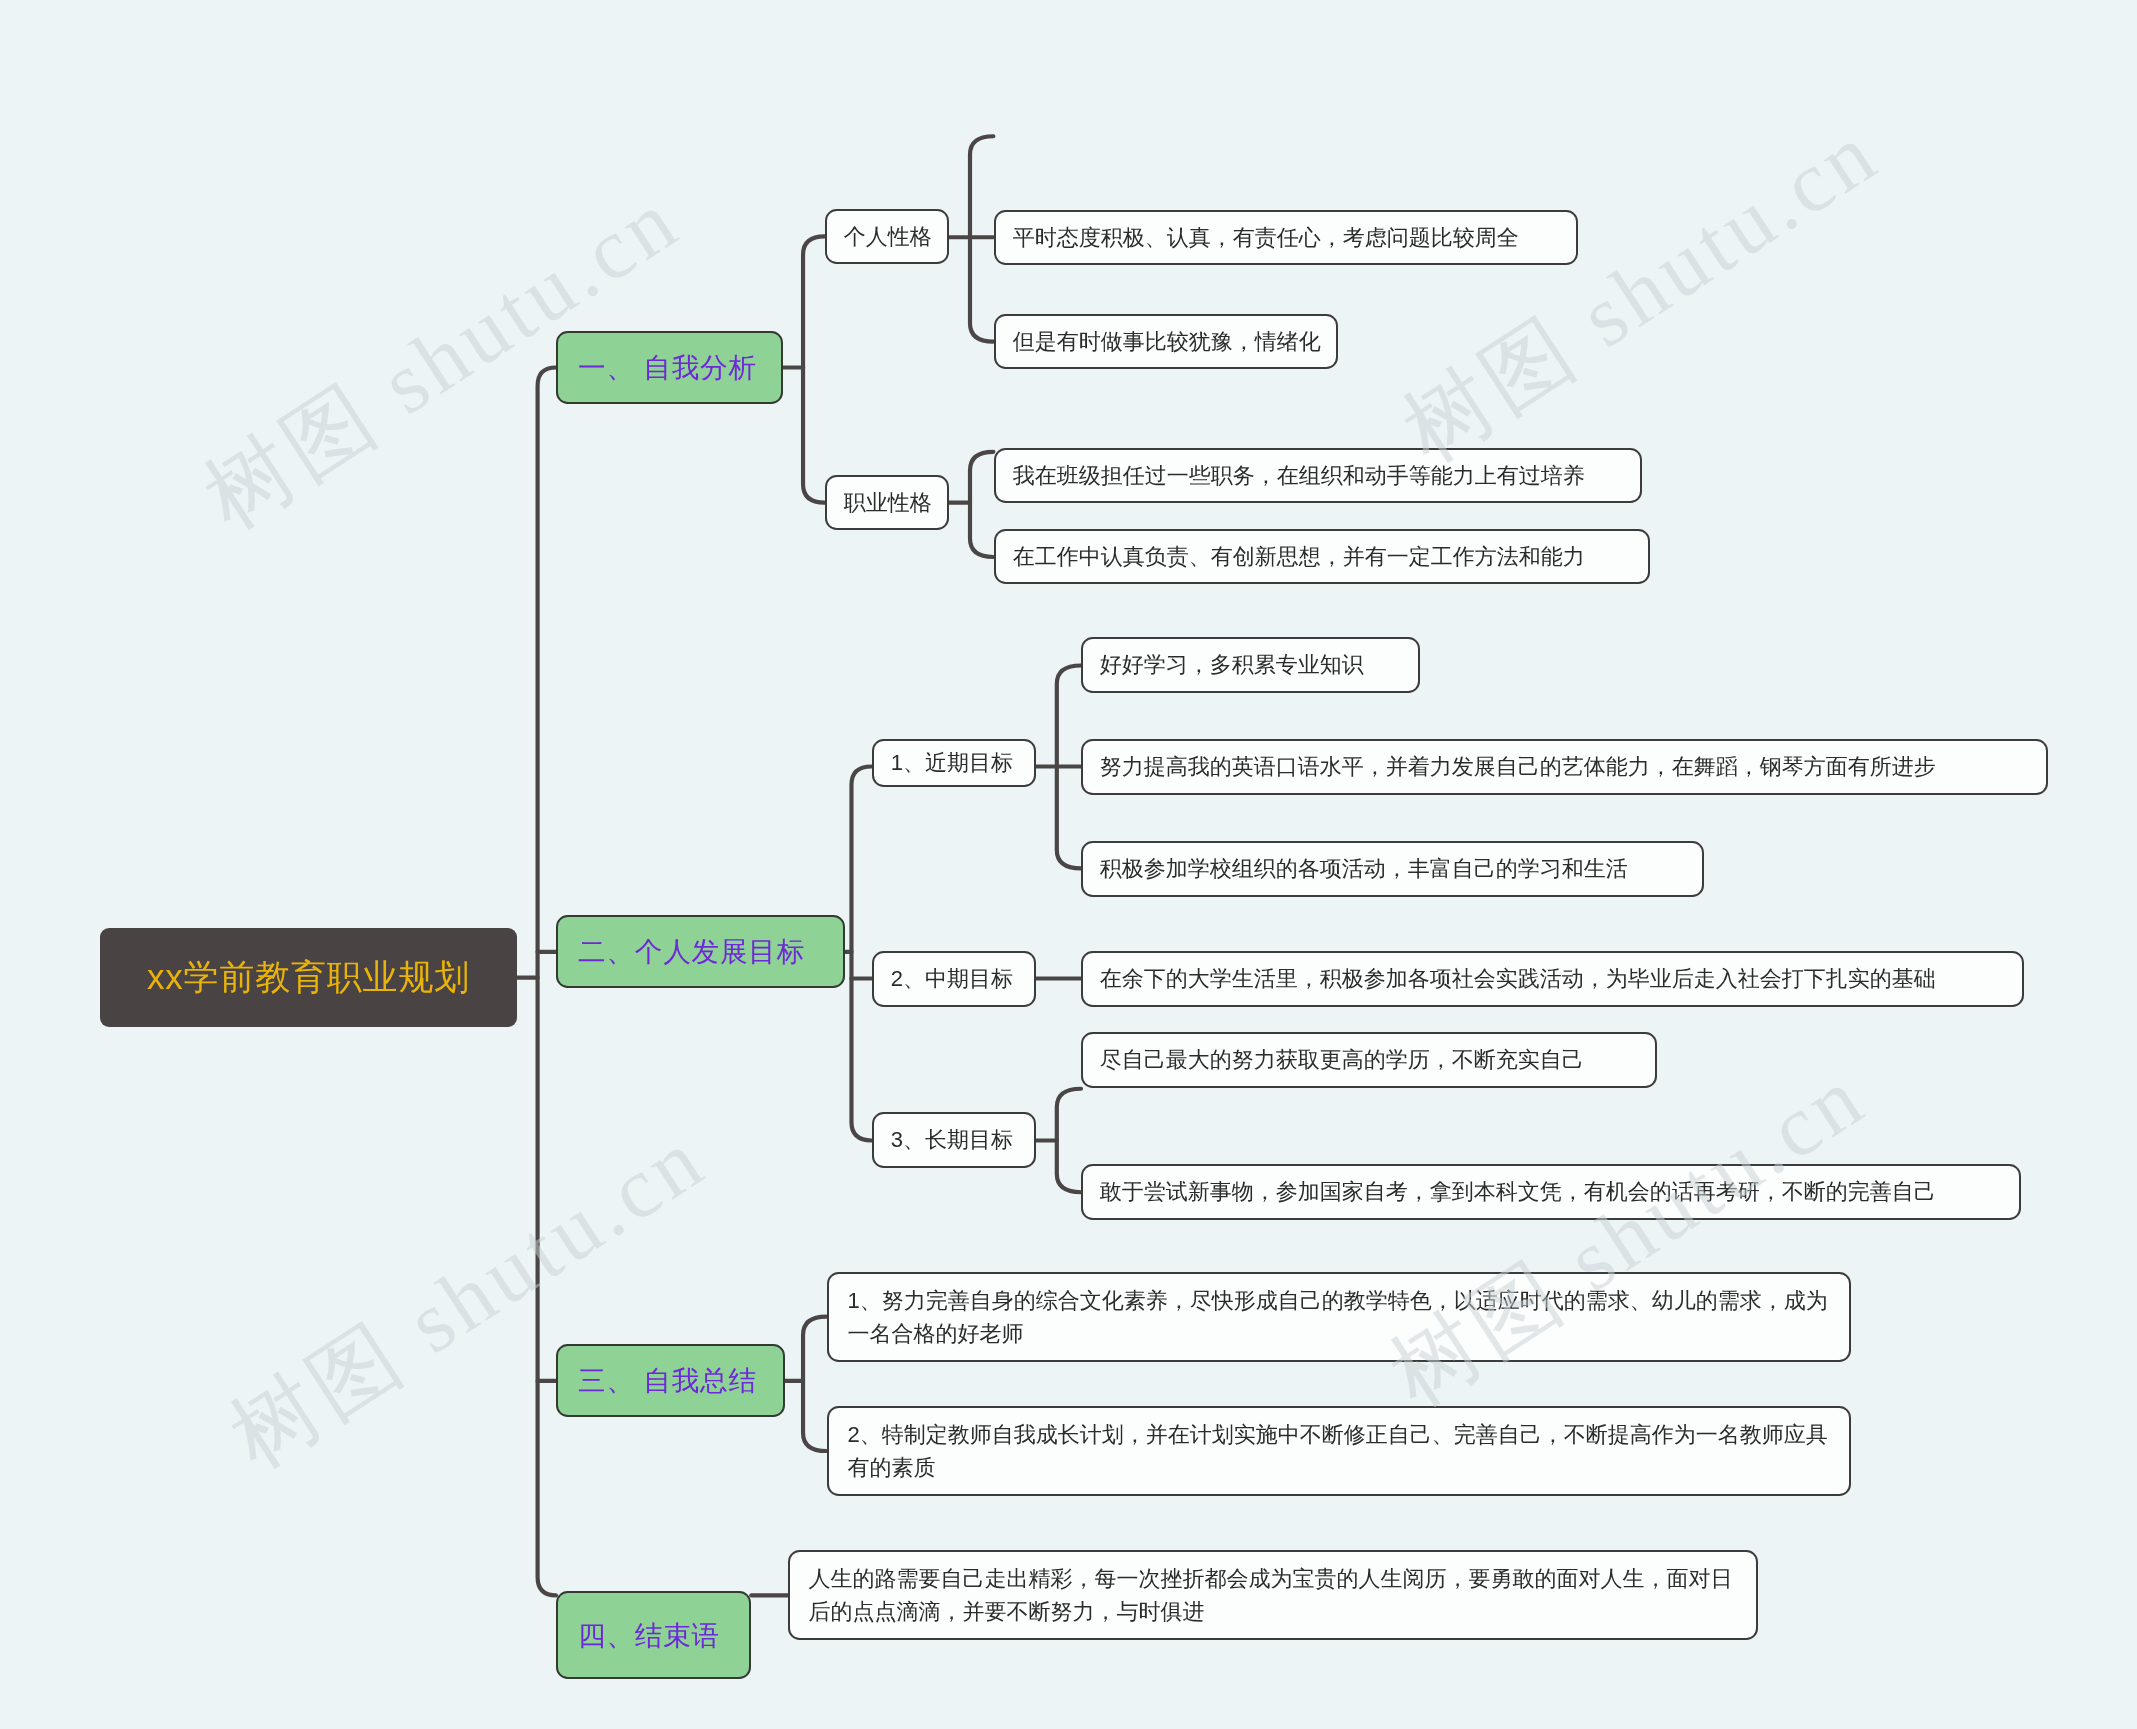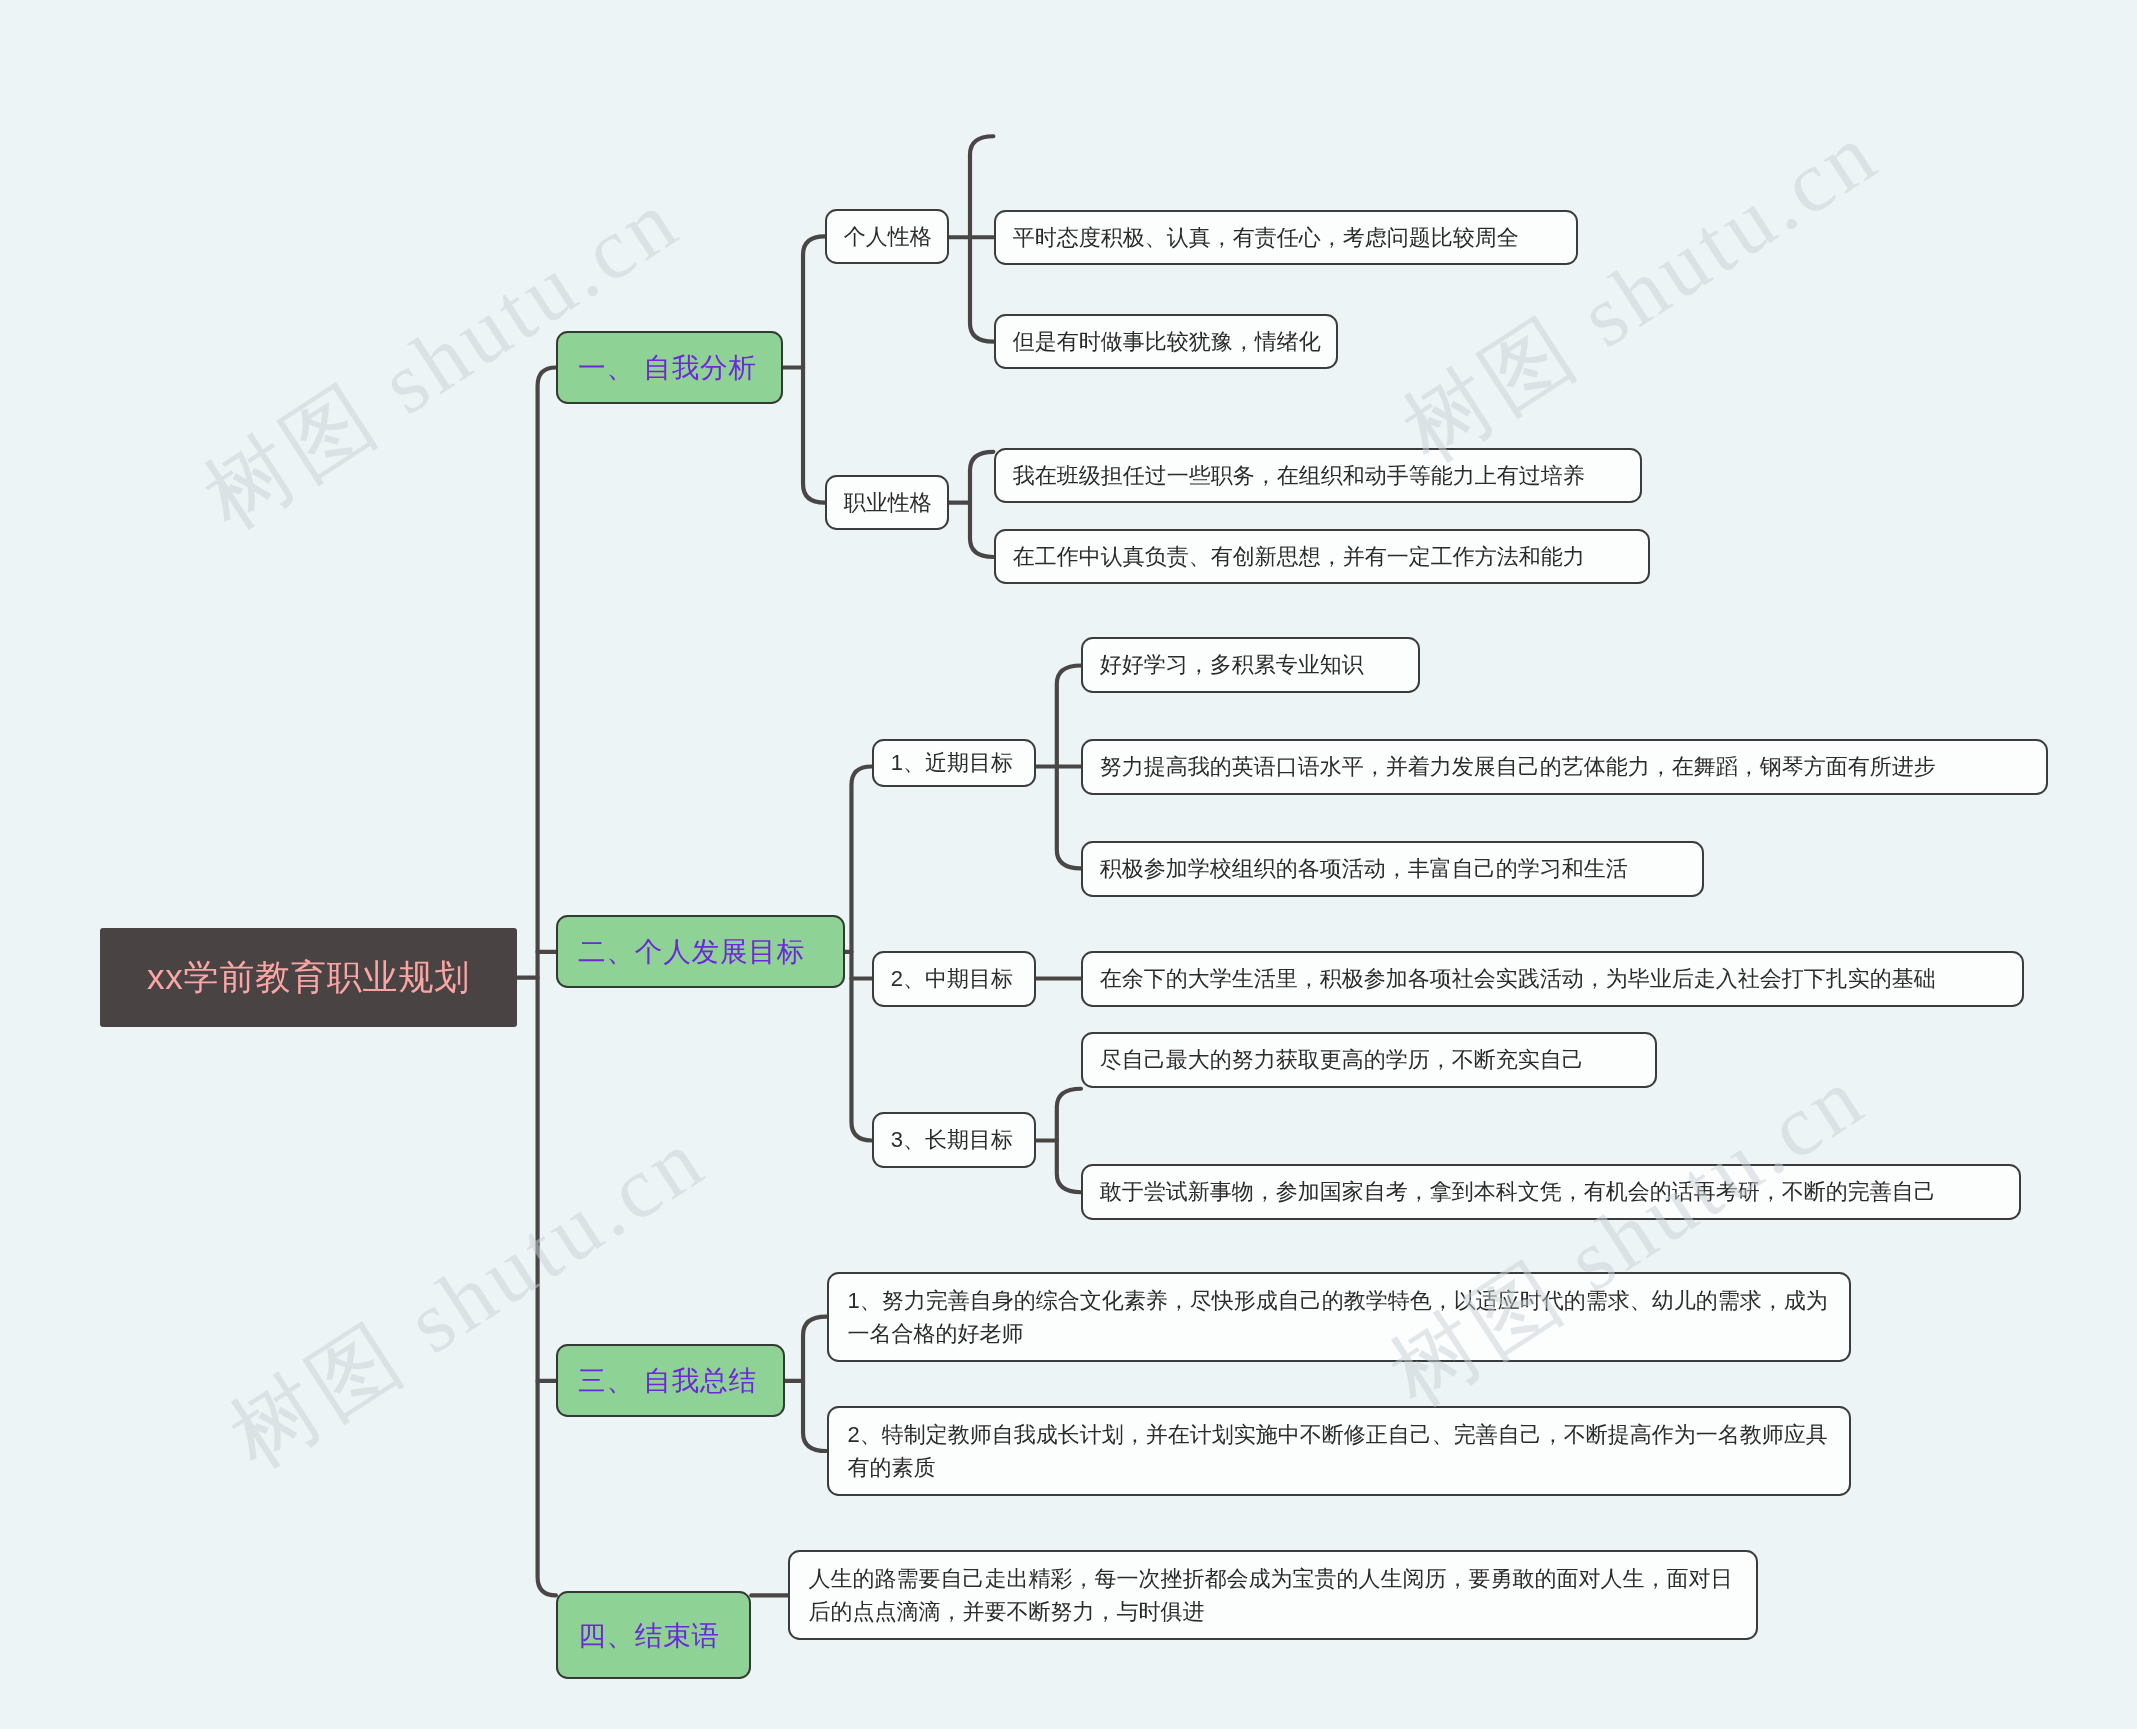--- a/index.html
+++ b/index.html
@@ -35,22 +35,22 @@
     background:#8ed295;
     border:2.5px solid #333a33;
     border-radius:11.7px;
     font-size:27.6px;
     color:#6d28d9;
     padding:0 20px;
     letter-spacing:0.8px;
   }
   .rootnode{
     background:#4a4343;
-    color:#fca5a5;
-    border-radius:3px;
+    color:#eab308;
+    border-radius:9px;
     font-size:35px;
     justify-content:center;
     letter-spacing:0.8px;
     text-align:right;
   }
   .watermark{
     position:absolute;z-index:3;
     color:#c8d2d5;opacity:.5;
     font-family:"Liberation Serif","DejaVu Serif",serif;
     font-size:87px;letter-spacing:5px;

